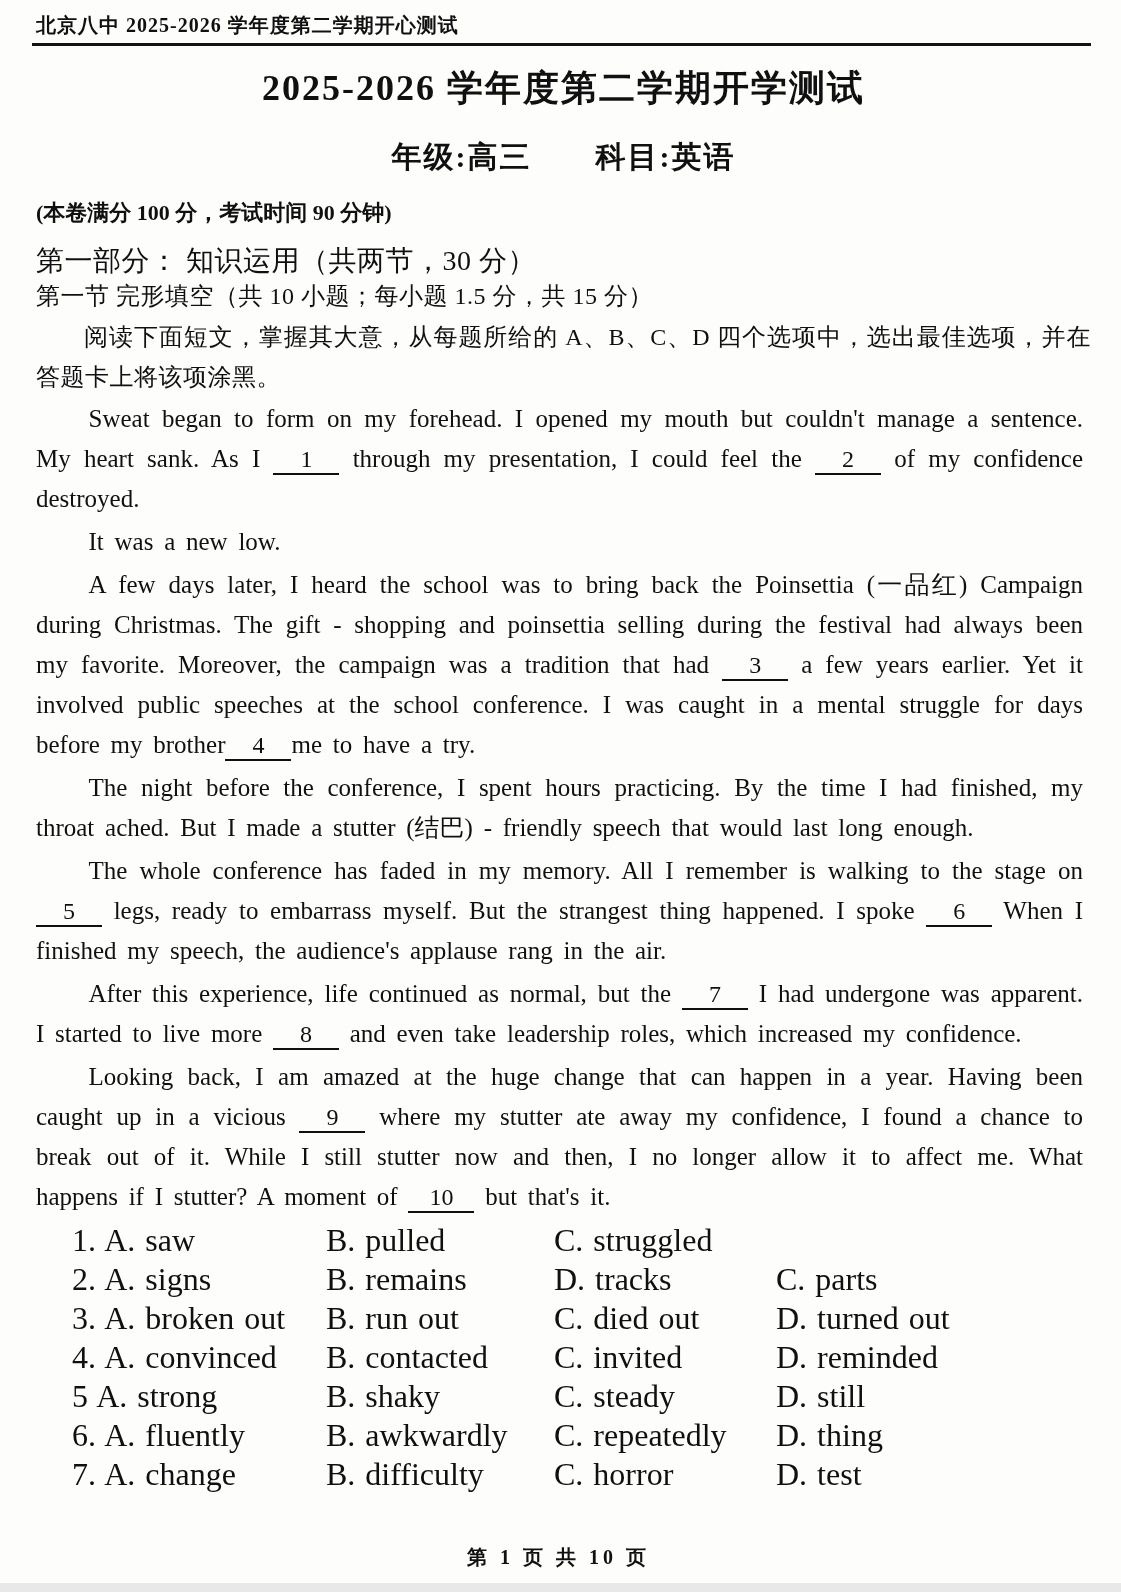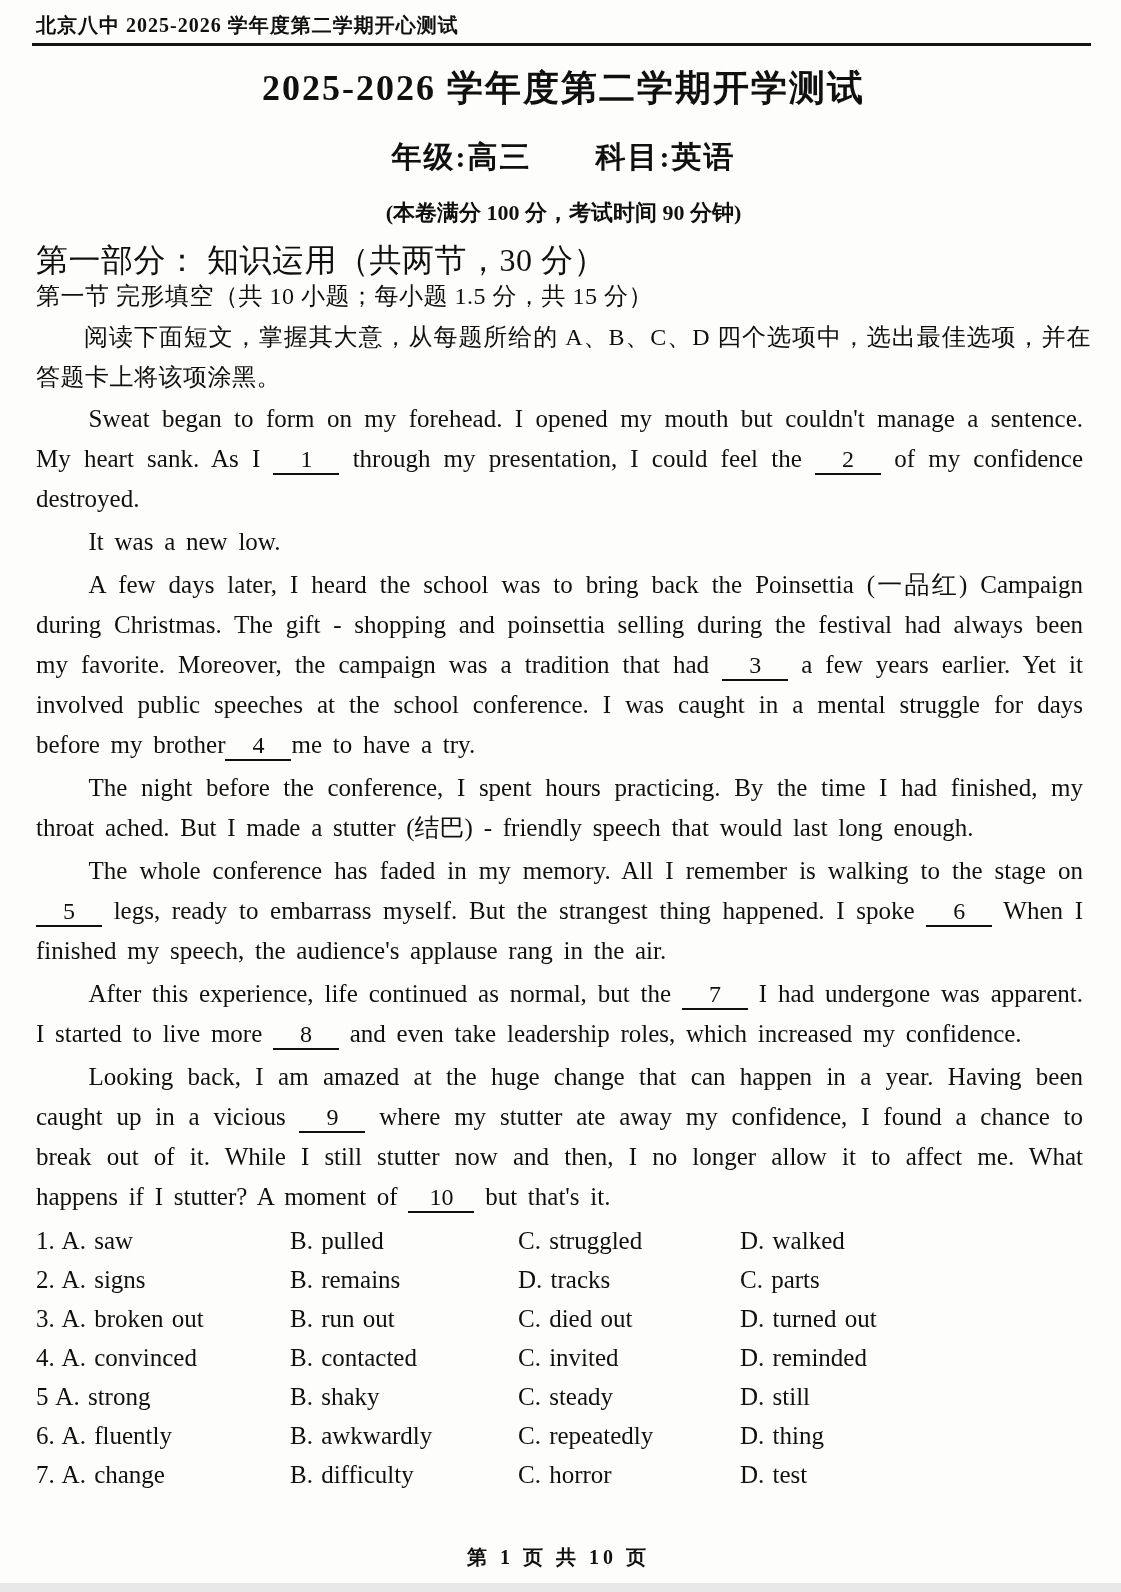--- a/index.html
+++ b/index.html
@@ -41,28 +41,27 @@
   .grade-subject {
     margin-top: 28px;
     text-align: center;
     font-size: 30px;
     font-weight: 700;
     letter-spacing: 2px;
     line-height: 38px;
   }
   .exam-info {
     margin-top: 22px;
-    text-align: center;
     font-size: 22px;
     font-weight: 700;
     line-height: 30px;
   }
   .part-heading {
     margin-top: 16px;
-    font-size: 32px;
+    font-size: 28px;
     line-height: 33px;
     letter-spacing: 0.5px;
   }
   .section-heading {
     margin-top: 3px;
     font-size: 24px;
     line-height: 33px;
     letter-spacing: 0.5px;
   }
   .instructions {
@@ -92,23 +91,24 @@
     line-height: 28px;
     font-size: 24px;
     text-indent: 0;
   }
   .options {
     margin-top: 4px;
   }
   .option-row {
     display: grid;
     grid-template-columns: 254px 228px 222px 1fr;
-    font-size: 25px;
+    font-size: 32px;
     line-height: 39px;
     word-spacing: 2px;
+    margin-left: 36px;
   }
   .doc-footer {
     position: absolute;
     left: 0;
     right: 4px;
     bottom: 12px;
     text-align: center;
     font-size: 20px;
     font-weight: 600;
     letter-spacing: 4px;
@@ -143,21 +143,20 @@
       <p><span>The whole conference has faded in my memory. All I remember is walking to the stage on </span><span class="blank">5</span><span> legs, ready to embarrass myself. But the strangest thing happened. I spoke </span><span class="blank">6</span><span> When I finished my speech, the audience's applause rang in the air.</span></p>
       <p><span>After this experience, life continued as normal, but the </span><span class="blank">7</span><span> I had undergone was apparent. I started to live more </span><span class="blank">8</span><span> and even take leadership roles, which increased my confidence.</span></p>
       <p><span>Looking back, I am amazed at the huge change that can happen in a year. Having been caught up in a vicious </span><span class="blank">9</span><span> where my stutter ate away my confidence, I found a chance to break out of it. While I still stutter now and then, I no longer allow it to affect me. What happens if I stutter? A moment of </span><span class="blank">10</span><span> but that's it.</span></p>
     </div>
 
   <div class="options" id="options-container">
       <div class="option-row">
         <div>1. A. saw</div>
         <div>B. pulled</div>
         <div>C. struggled</div>
-        <div>D. walked</div>
       </div>
       <div class="option-row">
         <div>2. A. signs</div>
         <div>B. remains</div>
         <div>D. tracks</div>
         <div>C. parts</div>
       </div>
       <div class="option-row">
         <div>3. A. broken out</div>
         <div>B. run out</div>

